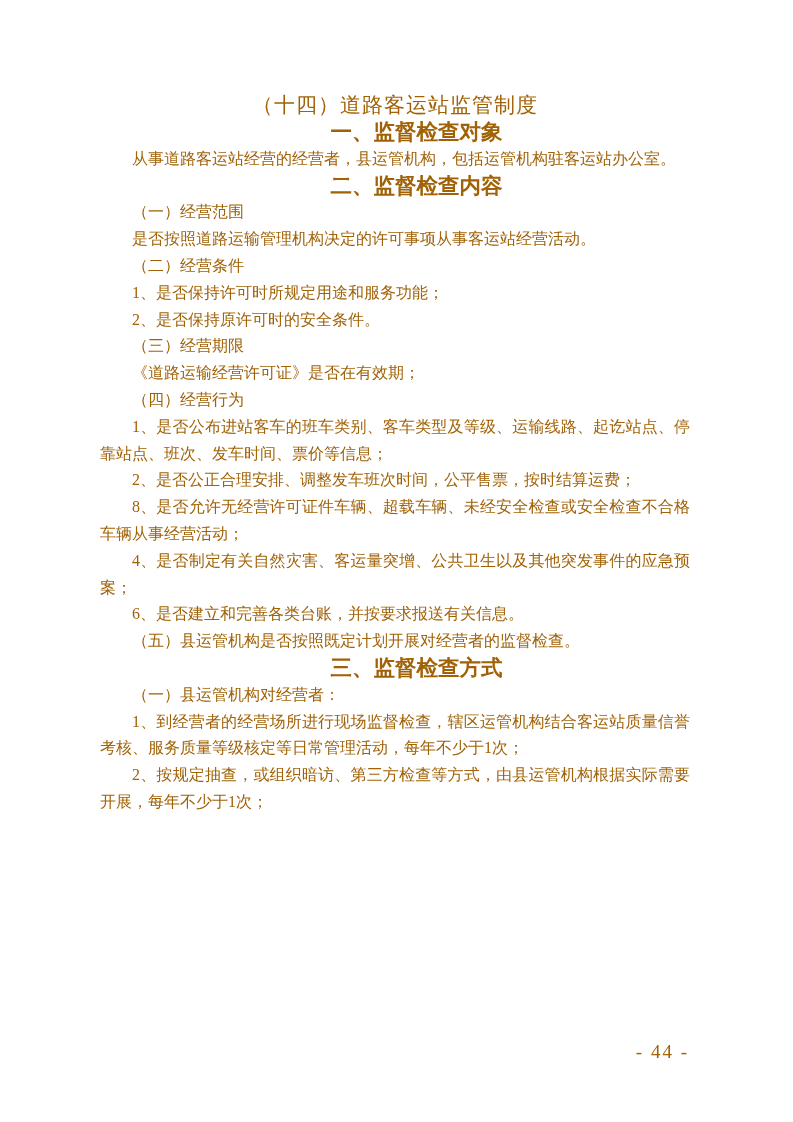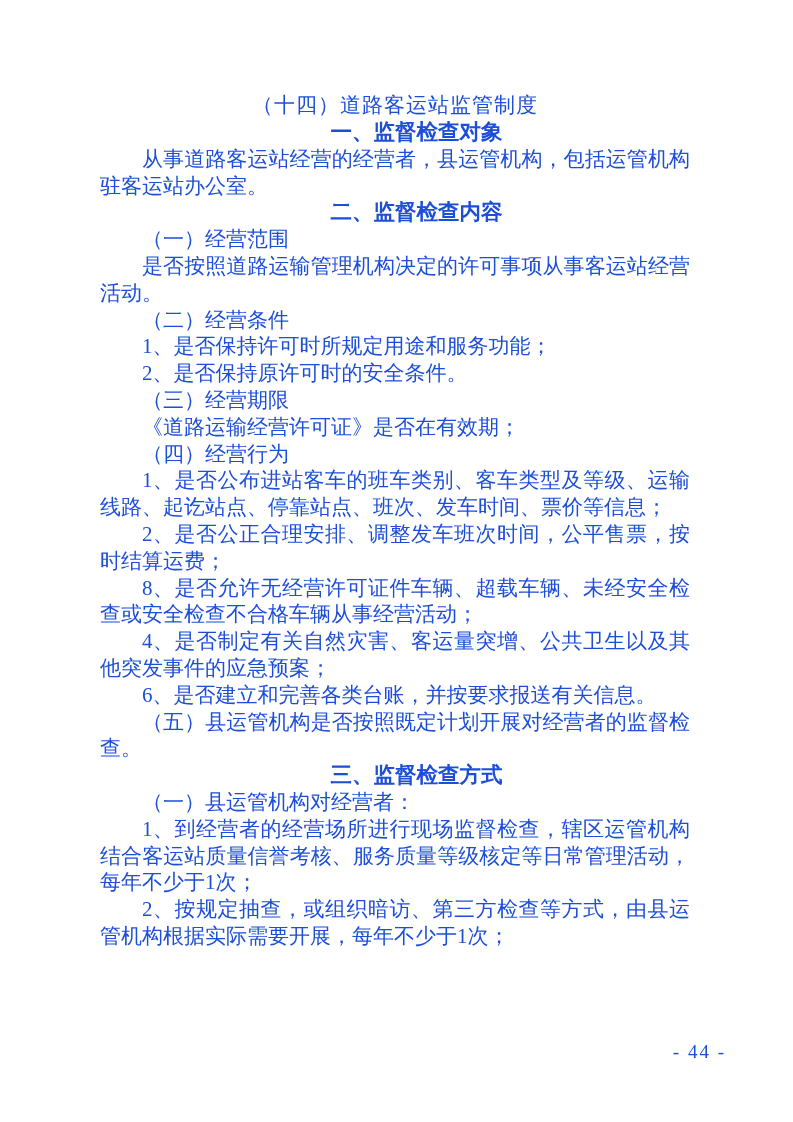--- a/index.html
+++ b/index.html
@@ -6,57 +6,57 @@
     margin: 0;
     padding: 0;
     background: #e8e8e8;
   }
   .page {
     position: relative;
     width: 793px;
     height: 1122px;
     margin: 0 auto;
     background: #ffffff;
-    color: #1d4ed8;
+    color: #a16207;
     font-family: "Liberation Serif", "DejaVu Serif", serif;
     overflow: hidden;
   }
   .content {
     position: absolute;
     left: 100px;
     top: 92px;
     width: 590px;
   }
   .doc-title {
     font-size: 21px;
     line-height: 27px;
     text-align: center;
     font-weight: 400;
     letter-spacing: 1px;
   }
   .block {
-    font-size: 21px;
+    font-size: 16px;
     line-height: 26.8px;
     text-align: justify;
     text-indent: 2em;
     letter-spacing: 0;
   }
   .block.heading {
     font-family: "Liberation Sans", "DejaVu Sans", sans-serif;
     font-weight: 700;
     font-size: 21.5px;
     text-align: center;
   }
   .page-number {
     position: absolute;
     top: 1041px;
     left: 0;
     width: 100%;
     box-sizing: border-box;
-    padding-right: 67px;
+    padding-right: 104px;
     text-align: right;
     font-size: 19px;
     letter-spacing: 2px;
     font-family: "Liberation Serif", "DejaVu Serif", serif;
   }
 </style>
 </head>
 <body>
 
 <div class="page">

